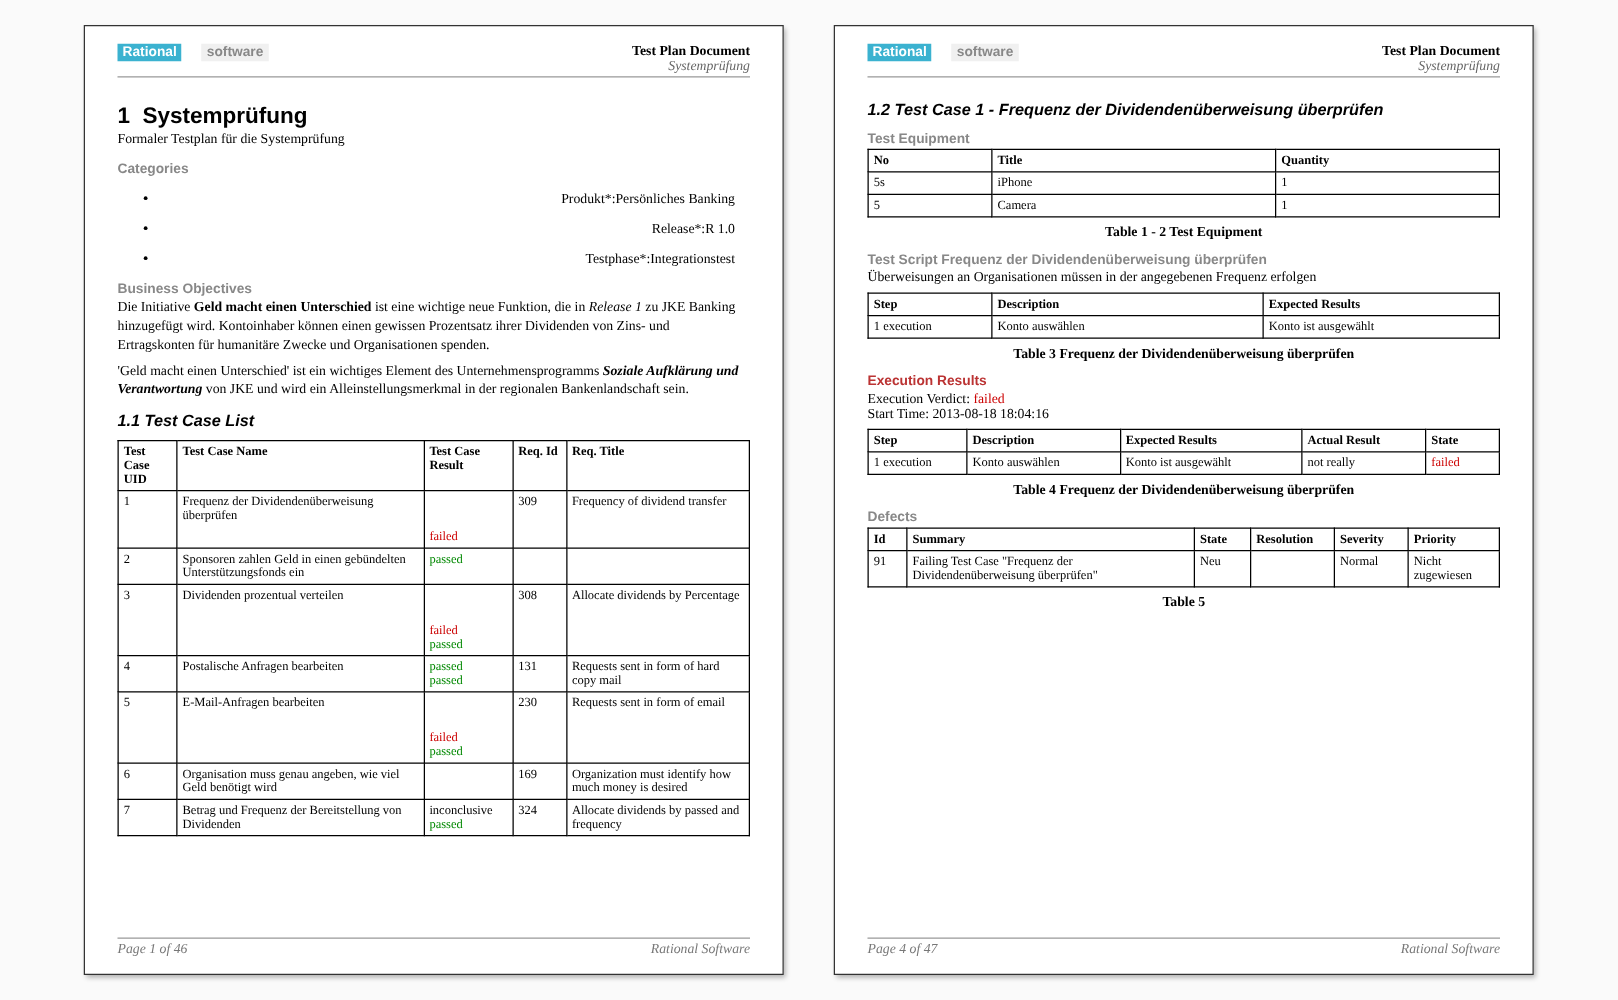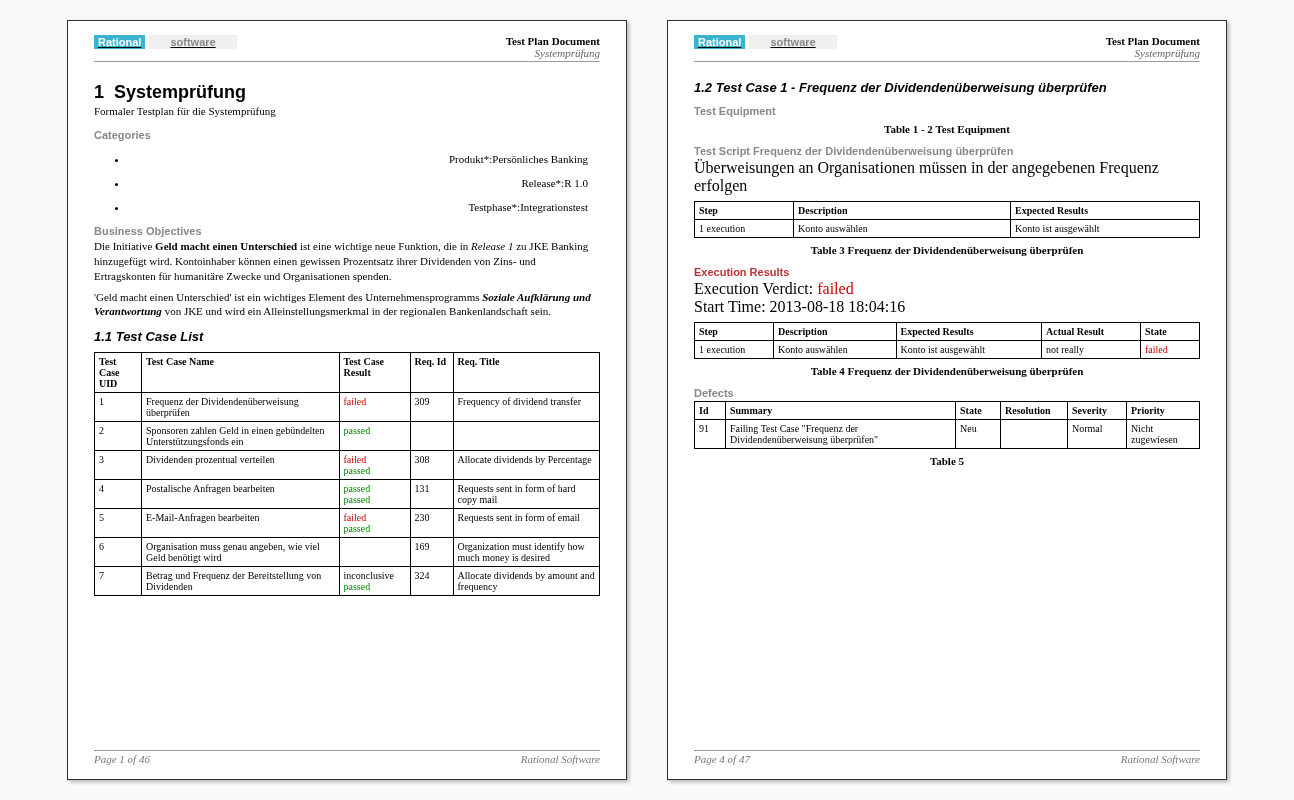--- a/index.html
+++ b/index.html
@@ -29,33 +29,32 @@
     display: flex;
     justify-content: space-between;
     align-items: flex-start;
     border-bottom: 1px solid #999;
     padding-bottom: 2px;
     margin-bottom: 14px;
   }
   .logo {
     display: flex;
     align-items: center;
-    gap: 4px;
+    gap: 16px;
     font-family: Arial, sans-serif;
     font-size: 11px;
-    text-decoration: underline;
   }
   .logo-badge {
     background: #3bb2d0;
     color: #fff;
     padding: 1px 4px;
     font-weight: bold;
   }
   .logo-text {
-    padding: 1px 21px;
+    padding: 1px 4px;
     color: #888;
     font-weight: bold;
     background: #f0f0f0;
   }
   .hdr-right {
     text-align: right;
     font-size: 11px;
   }
   .hdr-right .doc-title { font-weight: bold; }
   .hdr-right .doc-sub { font-style: italic; color: #666; }
@@ -89,29 +88,29 @@
     width: 100%;
     font-size: 10px;
   }
   table.doc th, table.doc td {
     border: 1px solid #000;
     padding: 3px 4px;
     vertical-align: top;
     text-align: left;
   }
   table.doc th { font-weight: bold; }
-  .failed { color: #c00; }
+  .failed { color: #c00; margin-top: 28px; }
   .passed { color: #080; }
   .caption {
     text-align: center;
     font-weight: bold;
     font-size: 11px;
     margin: 6px 0 10px 0;
   }
-  .resline { font-size: 16px; }
+  .resline { font-size: 11px; }
   .page-footer {
     margin-top: auto;
     border-top: 1px solid #999;
     display: flex;
     justify-content: space-between;
     font-size: 11px;
     color: #777;
     padding-top: 2px;
     font-style: italic;
   }
@@ -222,21 +221,21 @@
             <td>Organization must identify how much money is desired</td>
           </tr>
           <tr>
             <td>7</td>
             <td>Betrag und Frequenz der Bereitstellung von Dividenden</td>
             <td>
               <div class="">inconclusive</div>
               <div class="passed">passed</div>
             </td>
             <td>324</td>
-            <td>Allocate dividends by amount and frequency</td>
+            <td>Allocate dividends by passed and frequency</td>
           </tr>
         </tbody>
     </table>
   </div>
 
   <div class="page-footer">
     <span>Page 1 of  46</span>
     <span>Rational Software</span>
   </div>
 </div>
@@ -250,20 +249,41 @@
     <div class="hdr-right">
       <div class="doc-title">Test Plan Document</div>
       <div class="doc-sub">Systemprüfung</div>
     </div>
   </div>
 
   <div class="content">
     <h2 class="subsection" style="font-size:13px;margin-top:4px">1.2  Test Case 1 - Frequenz der Dividendenüberweisung überprüfen</h2>
 
     <div class="label-head">Test Equipment</div>
+    <table class="doc">
+      <thead>
+          <tr>
+        <th style="width:90px">No</th>
+        <th>Title</th>
+        <th style="width:170px">Quantity</th>
+      </tr>
+        </thead>
+      <tbody id="equip-body">
+          <tr>
+            <td>5s</td>
+            <td>iPhone</td>
+            <td>1</td>
+          </tr>
+          <tr>
+            <td>5</td>
+            <td>Camera</td>
+            <td>1</td>
+          </tr>
+        </tbody>
+    </table>
     <div class="caption">Table 1 - 2 Test Equipment</div>
 
     <div class="label-head" style="color:#888">Test Script Frequenz der Dividendenüberweisung überprüfen</div>
     <div class="resline">Überweisungen an Organisationen müssen in der angegebenen Frequenz erfolgen</div>
     <table class="doc" style="margin-top:6px">
       <thead>
           <tr>
         <th style="width:90px">Step</th>
         <th>Description</th>
         <th style="width:180px">Expected Results</th>

